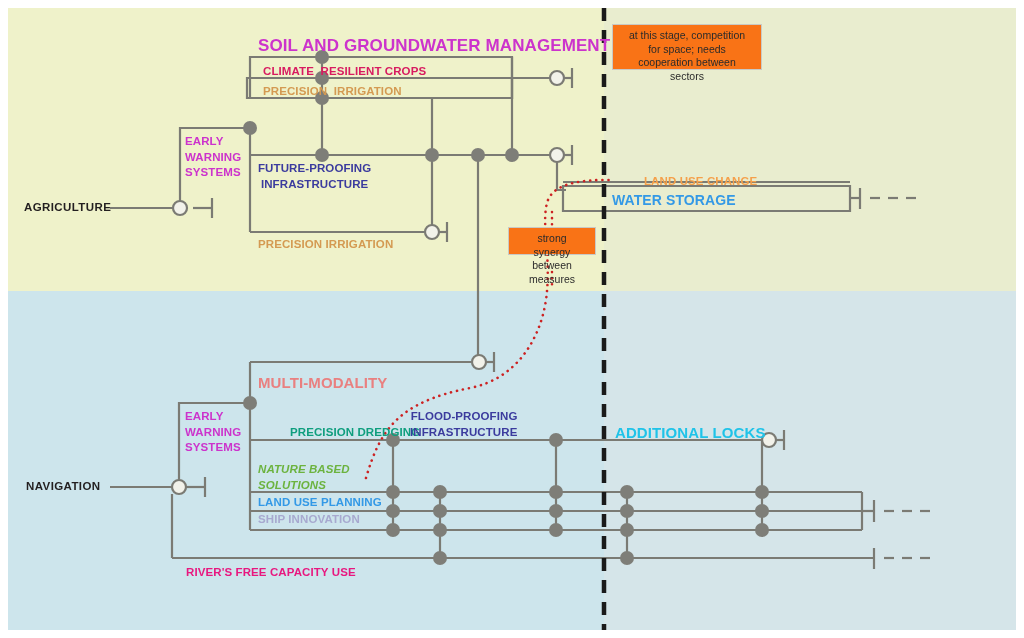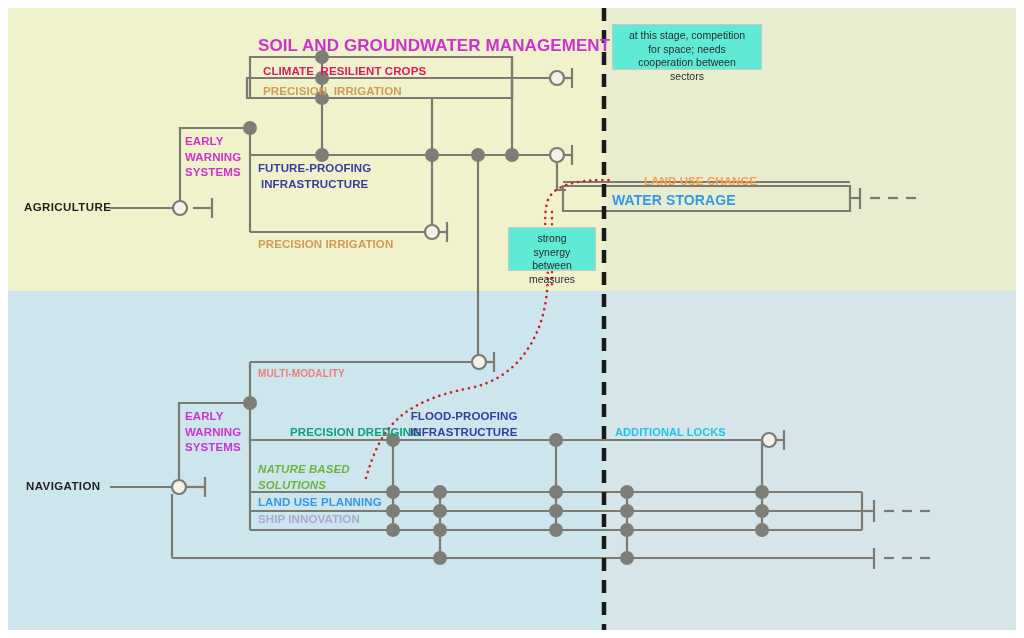--- a/index.html
+++ b/index.html
@@ -11,21 +11,21 @@
   #canvas{position:absolute;left:0;top:0;width:1024px;height:638px;}
   .lbl{
     position:absolute;font-weight:bold;white-space:pre;
     letter-spacing:.1px;line-height:15.5px;
   }
   .sector{
     position:absolute;font-weight:bold;font-size:11.5px;color:#231f20;
     letter-spacing:.4px;white-space:nowrap;
   }
   .callout{
-    position:absolute;background:#5eead4;border:1px solid #c9c9c4;
+    position:absolute;background:#f97316;border:1px solid #c9c9c4;
     font-size:10.5px;font-weight:normal;color:#2b2b2b;line-height:13.5px;
     text-align:center;box-sizing:border-box;padding:4px 9px;
   }
 </style>
 </head>
 <body>
 
 <div id="stage">
 
   <svg id="canvas" viewBox="0 0 1024 638">
@@ -194,29 +194,30 @@
   <div class="lbl" style="left:263px;top:84px;font-size:11.5px;color:#d49a52;">PRECISION  IRRIGATION</div>
   <div class="lbl" style="left:185px;top:134px;font-size:11.5px;color:#cc33cc;">EARLY
 WARNING
 SYSTEMS</div>
   <div class="lbl" style="left:258px;top:161px;font-size:11.5px;color:#3b3b9e;text-align:center;">FUTURE-PROOFING
 INFRASTRUCTURE</div>
   <div class="lbl" style="left:258px;top:237px;font-size:11.5px;color:#d49a52;">PRECISION IRRIGATION</div>
   <div class="lbl" style="left:612px;top:174px;font-size:11.5px;color:#f5a04a;padding-left:32px;">LAND USE CHANGE</div>
   <div class="lbl" style="left:612px;top:193px;font-size:14px;color:#3399e6;">WATER STORAGE</div>
 
-  <div class="lbl" style="left:258px;top:366px;font-size:10px;color:#e98080;">MULTI-MODALITY</div>
+  <div class="lbl" style="left:258px;top:375px;font-size:15px;color:#e98080;">MULTI-MODALITY</div>
   <div class="lbl" style="left:185px;top:409px;font-size:11.5px;color:#cc33cc;">EARLY
 WARNING
 SYSTEMS</div>
   <div class="lbl" style="left:258px;top:425px;font-size:11.5px;color:#0e9e7e;margin-left:32px;">PRECISION DREDGING</div>
   <div class="lbl" style="left:410px;top:409px;font-size:11.5px;color:#3b3b9e;text-align:right;">FLOOD-PROOFING
 INFRASTRUCTURE</div>
   <div class="lbl" style="left:258px;top:462px;font-size:11.5px;color:#6cb33f;font-style:italic;">NATURE BASED
 SOLUTIONS</div>
   <div class="lbl" style="left:258px;top:495px;font-size:11.5px;color:#3399e6;text-align:center;">LAND USE PLANNING</div>
   <div class="lbl" style="left:258px;top:512px;font-size:11.5px;color:#a7a9cf;">SHIP INNOVATION</div>
-  <div class="lbl" style="left:615px;top:425px;font-size:11px;color:#1fc3e8;">ADDITIONAL LOCKS</div>
+  <div class="lbl" style="left:615px;top:425px;font-size:15px;color:#1fc3e8;">ADDITIONAL LOCKS</div>
+  <div class="lbl" style="left:186px;top:565px;font-size:11.5px;color:#e8177f;">RIVER'S FREE CAPACITY USE</div>
 
   <div class="callout" style="left:612px;top:24px;width:150px;height:46px;">at this stage, competition for space; needs cooperation between sectors</div>
-  <div class="callout" style="left:508px;top:227px;width:88px;height:44px;">strong synergy between measures</div>
+  <div class="callout" style="left:508px;top:227px;width:88px;height:28px;">strong synergy between measures</div>
 
 </div>
 
 </body></html>

